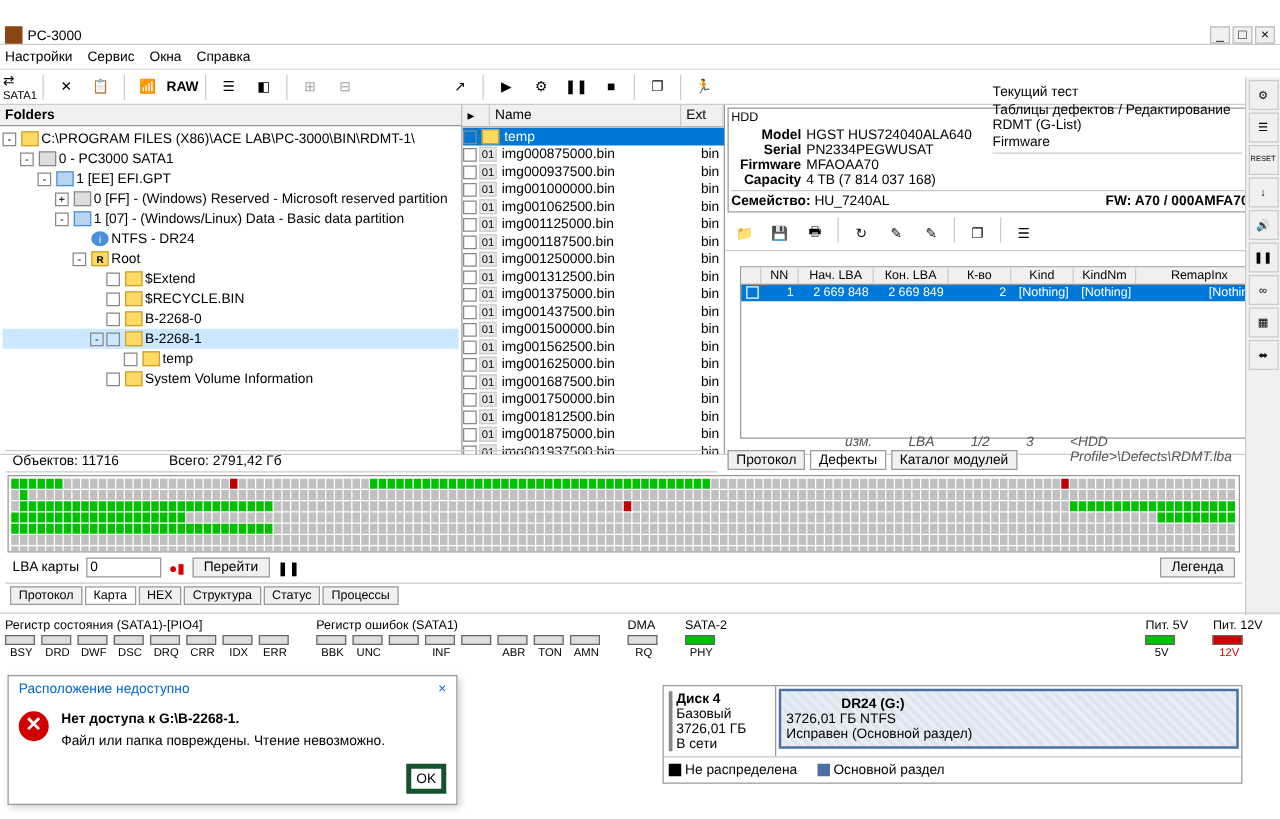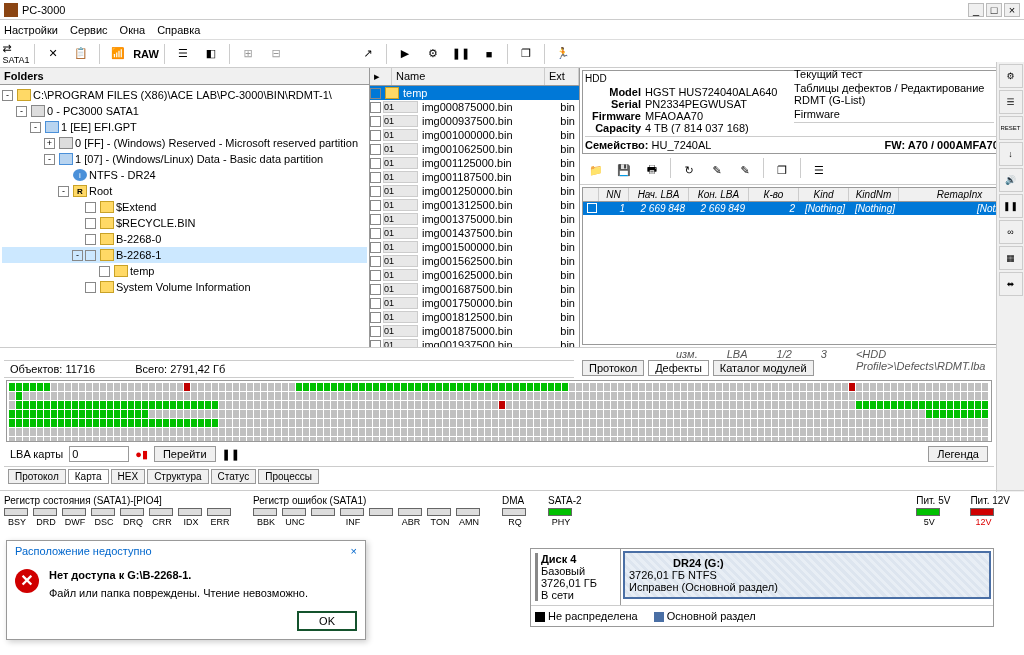--- a/index.html
+++ b/index.html
@@ -1,18 +1,18 @@
 <!DOCTYPE html>
 <html><head>
 <meta charset="utf-8">
 <style>
 * { box-sizing: border-box; margin: 0; padding: 0; font-family: Tahoma, sans-serif; font-size: 11px; }
 body { background: #fff; width: 1024px; height: 655px; position: relative; overflow: hidden; }
 
-.titlebar { height: 20px; border-bottom: 1px solid #ccc; display: flex; align-items: center; padding: 0 4px; }
+.titlebar { height: 36px; border-bottom: 1px solid #ccc; display: flex; align-items: flex-end; padding: 0 4px; }
 .titlebar .icon { width: 14px; height: 14px; background: #8b4513; margin-right: 4px; }
 .titlebar .title { flex: 1; }
 .titlebar .win-btn { width: 16px; height: 14px; margin-left: 2px; border: 1px solid #bbb; text-align: center; line-height: 12px; background: #f0f0f0; cursor: pointer; }
 
 .menubar { height: 20px; display: flex; align-items: center; padding: 0 4px; gap: 12px; border-bottom: 1px solid #ddd; }
 .menubar span { cursor: pointer; }
 
 .toolbar { height: 28px; display: flex; align-items: center; padding: 2px 4px; border-bottom: 1px solid #ccc; gap: 4px; }
 .tool-btn { width: 24px; height: 24px; display: flex; align-items: center; justify-content: center; cursor: pointer; }
 .tool-sep { width: 1px; height: 20px; background: #ccc; margin: 0 2px; }
@@ -33,33 +33,33 @@
 .tree-item.selected { background: #cce8ff; }
 .tree-spacer { display: inline-block; }
 .chk { width: 11px; height: 11px; border: 1px solid #888; margin-right: 2px; }
 
 .file-panel { width: 210px; border-right: 1px solid #999; display: flex; flex-direction: column; }
 .file-header { display: flex; background: #f0f0f0; border-bottom: 1px solid #999; }
 .file-header .col { border-right: 1px solid #ccc; padding: 2px 4px; }
 .file-list { flex: 1; overflow: auto; }
 .file-row { display: flex; align-items: center; height: 14px; }
 .file-row.selected { background: #0078d7; color: #fff; }
-.file-row .fnum { width: 35px; font-size: 9px; background: #e8e8e8; border: 1px solid #ccc; margin-right: 2px; }
+.file-row .fnum { width: 14px; font-size: 9px; background: #e8e8e8; border: 1px solid #ccc; text-align: center; margin-right: 2px; }
 .file-row .fchk { width: 11px; height: 11px; border: 1px solid #888; margin-right: 2px; }
 .file-row .fname { flex: 1; padding-left: 2px; }
 .file-row .fext { width: 30px; text-align: right; padding-right: 4px; }
 
 .right-panel { flex: 1; display: flex; flex-direction: column; }
 .hdd-info { border: 1px solid #999; margin: 2px; padding: 2px; font-size: 10px; }
 .hdd-row { display: flex; }
 .hdd-label { width: 60px; text-align: right; font-weight: bold; padding-right: 4px; }
 .hdd-sep { border-top: 1px solid #ccc; margin: 2px 0; }
 .hdd-fw { text-align: center; font-weight: bold; }
 .right-toolbar { display: flex; gap: 4px; padding: 2px 4px; border-bottom: 1px solid #ccc; }
-.defect-table { flex: 1; margin: 2px; border: 1px solid #999; font-style: italic; }
+.defect-table { flex: 1; margin: 12px; border: 1px solid #999; }
 .defect-header { display: flex; background: #f0f0f0; border-bottom: 1px solid #999; }
 .defect-header .dcol { border-right: 1px solid #ccc; padding: 1px 4px; font-size: 10px; text-align: center; }
 .defect-row { display: flex; background: #0078d7; color: #fff; }
 .defect-row .dcell { padding: 1px 4px; font-size: 10px; text-align: right; }
 .right-side-panel { position: absolute; right: 0; top: 62px; width: 28px; background: #f0f0f0; border-left: 1px solid #ccc; }
 .side-btn { width: 24px; height: 24px; margin: 2px auto; border: 1px solid #ccc; display: flex; align-items: center; justify-content: center; cursor: pointer; font-size: 9px; }
 .hd-btn { color: #0066cc; font-size: 8px; text-align: center; margin-left: 44px; }
 
 .right-info { position: absolute; right: 30px; top: 68px; width: 200px; font-size: 10px; }
 .right-info-row { margin-bottom: 2px; }
@@ -93,21 +93,21 @@
 .reg-led.red { background: #d00000; }
 .reg-label { font-size: 9px; }
 
 .error-dialog { position: absolute; left: 6px; top: 540px; width: 360px; background: #fff; border: 1px solid #999; box-shadow: 2px 2px 6px rgba(0,0,0,0.2); }
 .error-title { padding: 4px 8px; color: #0066cc; display: flex; justify-content: space-between; }
 .error-body { display: flex; padding: 8px; gap: 10px; }
 .error-icon { width: 24px; height: 24px; background: #d00000; border-radius: 50%; color: #fff; text-align: center; line-height: 24px; font-size: 16px; font-weight: bold; }
 .error-text { flex: 1; }
 .error-text .bold { font-weight: bold; margin-bottom: 6px; }
 .error-buttons { text-align: right; padding: 4px 8px 8px; }
-.error-buttons button { padding: 2px 20px; border: 2px solid #14532d; background: #fff; cursor: pointer; }
+.error-buttons button { padding: 2px 4px; border: 4px solid #14532d; background: #fff; cursor: pointer; }
 
 .disk-panel { position: absolute; left: 530px; top: 548px; right: 30px; border: 1px solid #999; background: #fff; }
 .disk-header { display: flex; }
 .disk-left { width: 90px; padding: 4px; border-right: 1px solid #999; font-size: 10px; }
 .disk-left .bold { font-weight: bold; }
 .disk-bar { flex: 1; padding: 2px; }
 .disk-vol { border: 2px solid #4a6fa5; padding: 4px; background: repeating-linear-gradient(45deg, #e8eef5, #e8eef5 3px, #dde5ef 3px, #dde5ef 6px); font-size: 10px; }
 .disk-vol .bold { font-weight: bold; padding-left: 44px; }
 .disk-legend { padding: 4px; font-size: 10px; display: flex; gap: 16px; border-top: 1px solid #ccc; }
 .legend-box { width: 10px; height: 10px; display: inline-block; vertical-align: middle; margin-right: 3px; }

